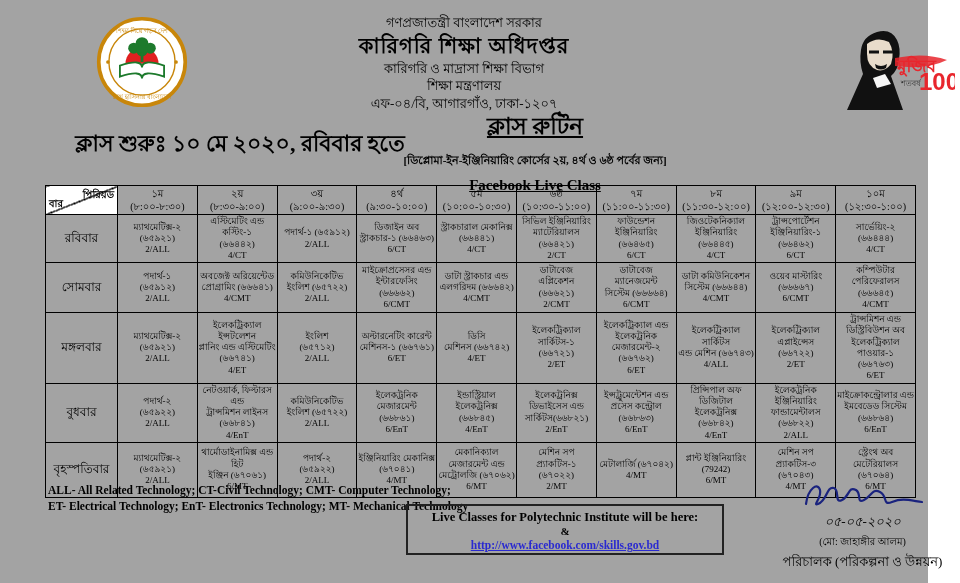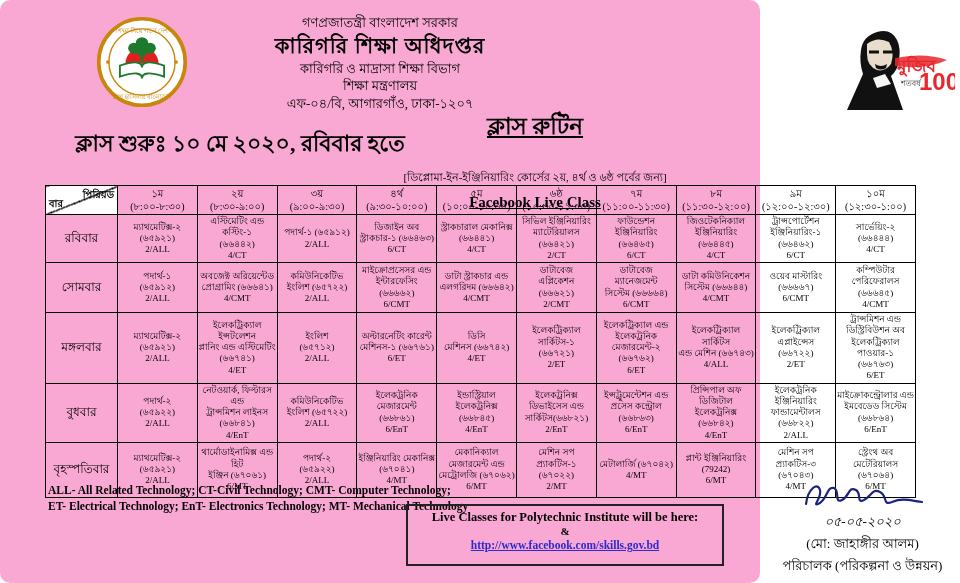--- a/index.html
+++ b/index.html
@@ -1,56 +1,56 @@
 <!DOCTYPE html>
 <html><head>
 <meta charset="utf-8">
 <style>
   * { margin:0; padding:0; box-sizing:border-box; }
   html,body { width:960px; height:583px; background:#fff; font-family:"Liberation Serif","DejaVu Serif",serif; color:#000; overflow:hidden; }
-  .page { position:relative; width:760px; height:583px; background:#f9a8d4;border-radius:10px; }
+  .page { position:relative; width:928px; height:583px; background:#a3a3a3; }
 
   
   .hdr-center { position:absolute; left:0; top:14px; width:100%; text-align:center; line-height:1.35; }
   .hdr-line1 { font-size:13px; }
   .hdr-line2 { font-size:21px; font-weight:bold; letter-spacing:1px; }
   .hdr-line3, .hdr-line4, .hdr-line5 { font-size:13px; }
   .logo-left { position:absolute; left:96px; top:16px; width:92px; height:92px; }
   .logo-right { position:absolute; left:833px; top:14px; width:122px; height:104px; }
 
   
   .start-note { position:absolute; left:60px; top:126px; width:360px; text-align:center; font-size:22px; font-weight:bold; }
   .title-block { position:absolute; left:370px; top:108px; width:330px; text-align:center; }
   .routine-title { font-size:23px; font-weight:bold; text-decoration:underline; }
-  .routine-subtitle { font-size:11px; font-weight:normal; margin-top:22px; }
+  .routine-subtitle { font-size:11px; font-weight:bold; margin-top:5px; }
   .fb-live { font-size:15px; font-weight:bold; text-decoration:underline; margin-top:6px; font-family:"Liberation Serif",serif; }
 
   
   table.routine { position:absolute; left:45px; top:185px; width:870px; border-collapse:collapse; table-layout:fixed; }
   table.routine th, table.routine td { border:1px solid #000; text-align:center; vertical-align:middle; padding:1px 1px; }
   .pcell { font-size:10px; font-weight:normal; }
   .plabel, .ptime { display:block; line-height:1.3; }
   .corner { position:relative; background:linear-gradient(to bottom right,#fff calc(50% - 0.7px),#000 calc(50% - 0.7px),#000 calc(50% + 0.7px),#fff calc(50% + 0.7px));margin-top:44px; }
   .corner .c-top { position:absolute; top:1px; right:3px; font-size:10px; }
   .corner .c-bottom { position:absolute; bottom:1px; left:3px; font-size:10px; }
   td.day { font-size:12px; }
   td.cell { font-size:9px; line-height:1.25; white-space:pre-line; }
   tr.rh { height:28px; } tr.r1 { height:45px; } tr.r2 { height:50px; }
   tr.r3, tr.r4, tr.r5 { height:55px; }
 
   
   .legend { position:absolute; left:48px; top:482px; font-size:11.5px; font-weight:bold; line-height:1.4; }
-  .live-box { position:absolute; left:406px; top:504px; width:318px; border:2px solid #222; text-align:center; padding:4px 6px 11px; }
+  .live-box { position:absolute; left:406px; top:504px; width:318px; border:2px solid #222; text-align:center; padding:4px 6px 0; }
   .live-box-title { font-size:12.5px; font-weight:bold; }
   .live-box a { font-size:11.5px; font-weight:bold; text-decoration:underline; display:block; line-height:1.4; }
   .live-box .amp { font-size:11px; font-weight:bold; }
   .sig-block { position:absolute; left:765px; top:478px; width:195px; text-align:center; }
   .sig-svg { display:block; margin:0 auto; }
   .sig-date { font-size:13px; margin-top:0px;font-style:italic; }
-  .sig-name { font-size:13px; margin-top:1px; }
+  .sig-name { font-size:10px; margin-top:1px; }
   .sig-role { font-size:13px; margin-top:1px; }
 </style>
 </head>
 <body>
 
 <div class="page">
 
   <div class="logo-left">
     <svg width="92" height="92" viewBox="0 0 100 100">
       <circle cx="50" cy="50" r="47" fill="#fff" stroke="#c8860a" stroke-width="4"></circle>

